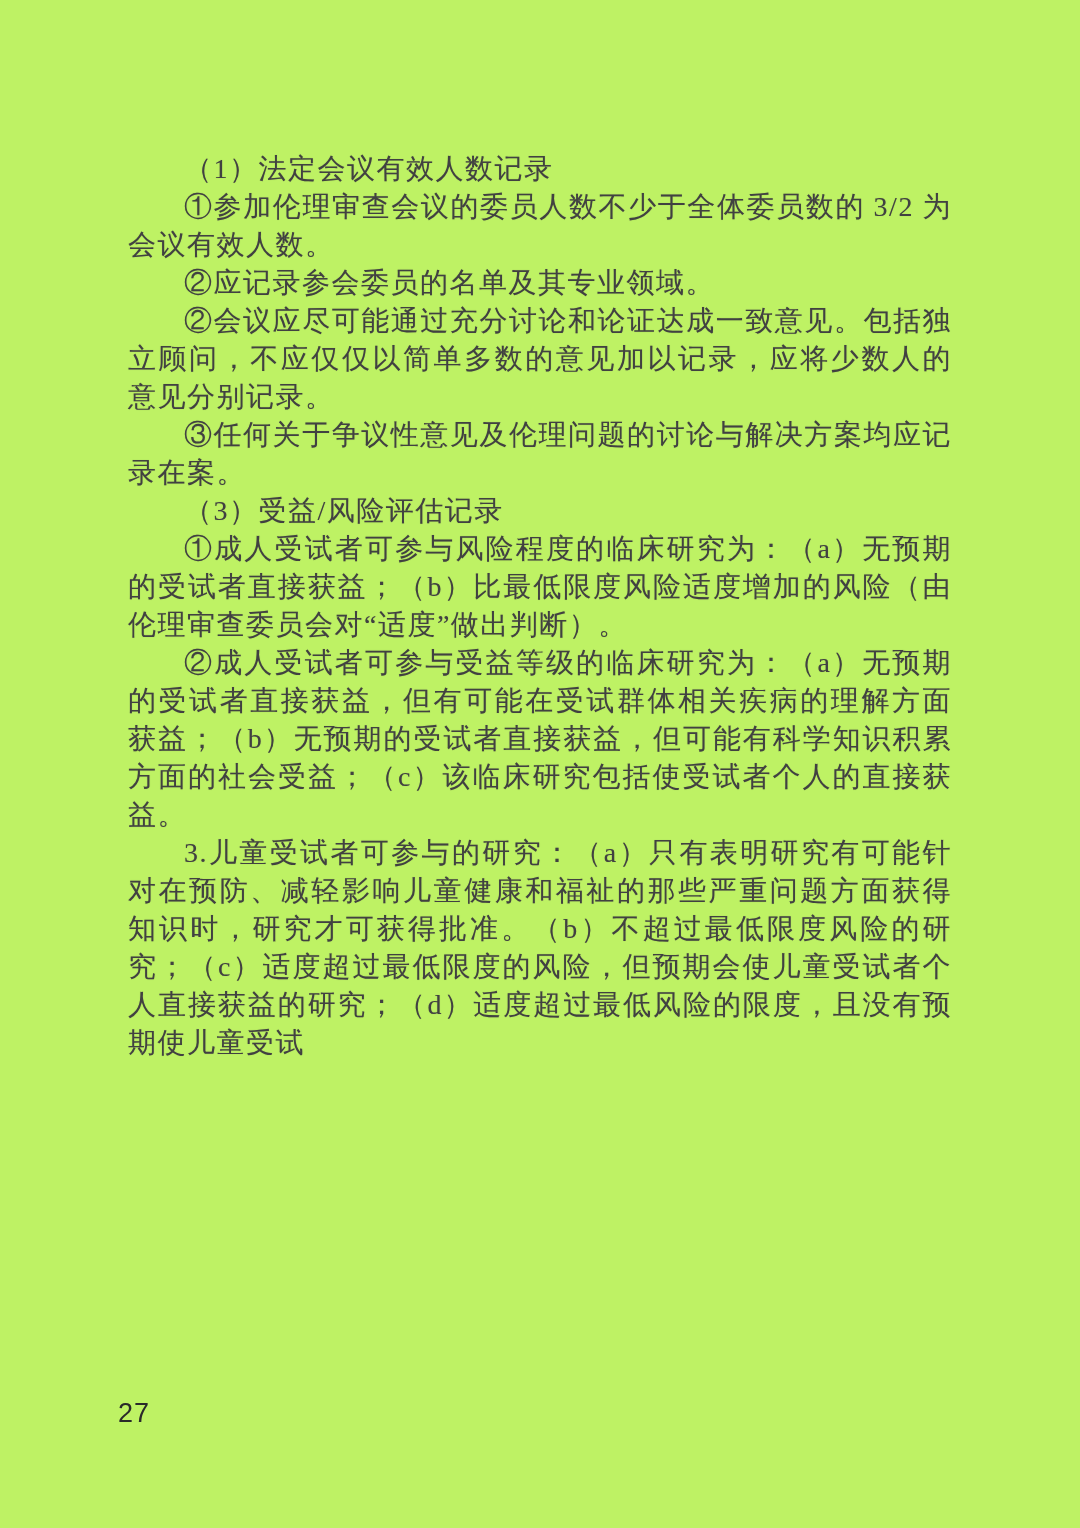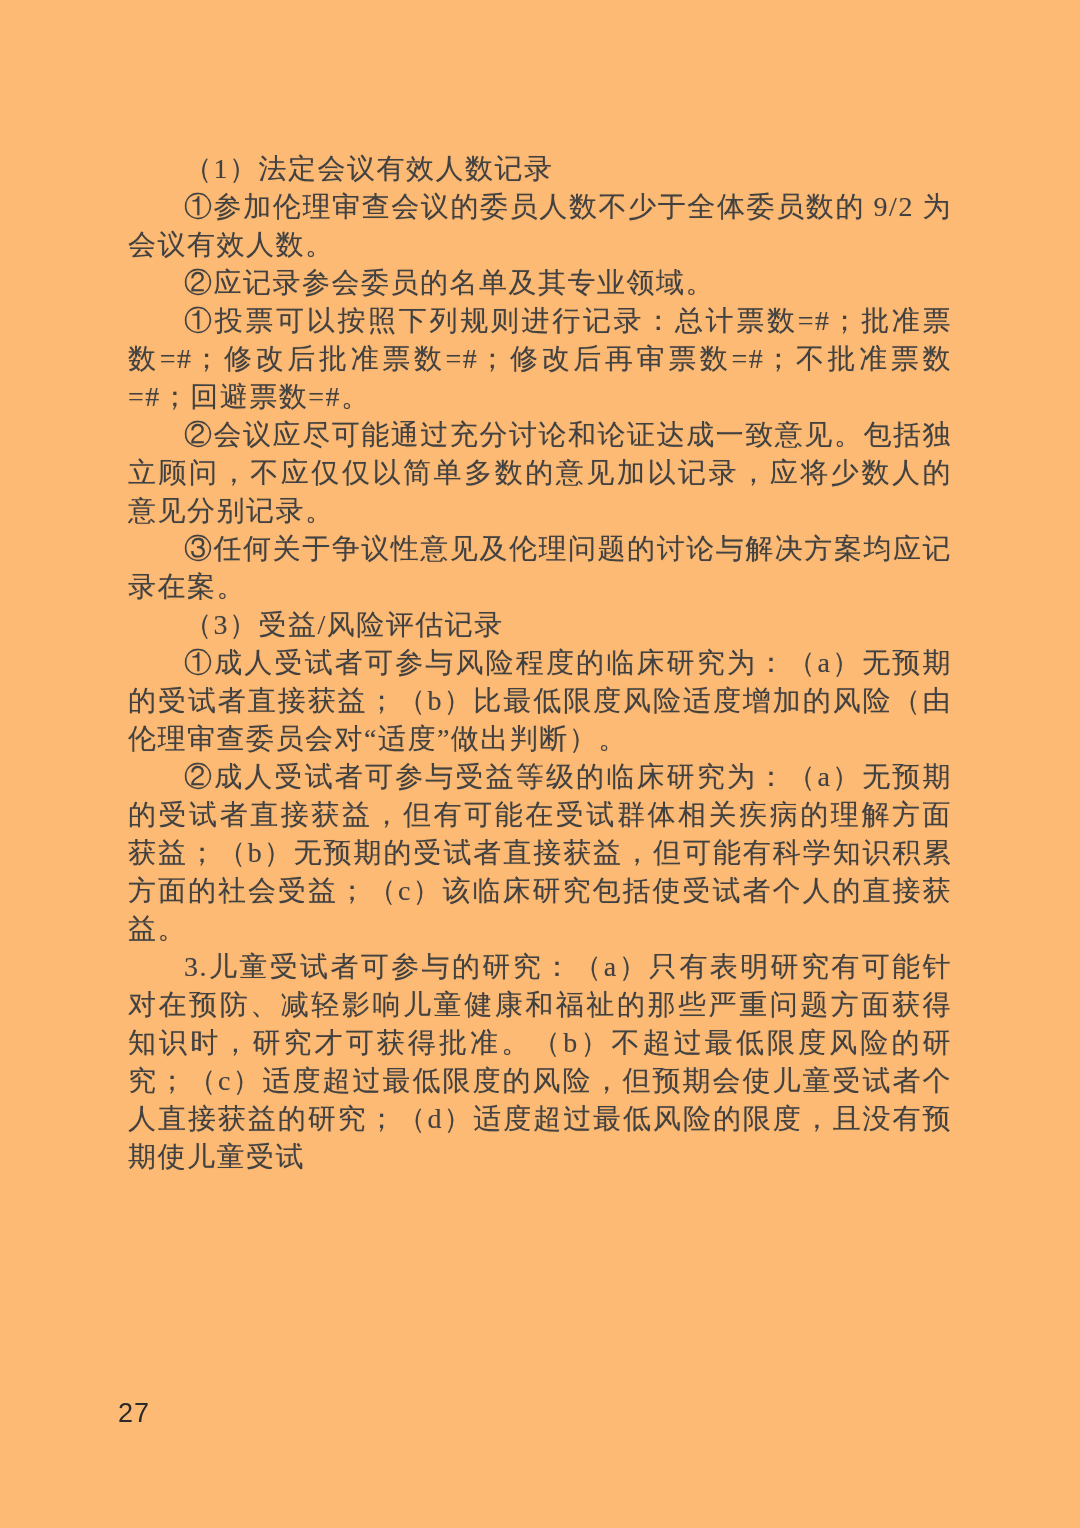--- a/index.html
+++ b/index.html
@@ -4,21 +4,21 @@
 <style>
   html, body {
     margin: 0;
     padding: 0;
     background: #ffffff;
   }
   .page {
     position: relative;
     width: 1080px;
     height: 1528px;
-    background: #fdba74;
+    background: #bef264;
     overflow: hidden;
   }
   .content {
     position: absolute;
     left: 128px;
     top: 150px;
     width: 824px;
     font-family: "Liberation Serif", serif;
     font-size: 28px;
     line-height: 38px;
@@ -42,23 +42,22 @@
     color: #2a2a2a;
     letter-spacing: 1px;
   }
 </style>
 </head>
 <body>
 
 <div class="page">
   <div class="content">
     <p>（1）法定会议有效人数记录</p>
-    <p>①参加伦理审查会议的委员人数不少于全体委员数的 9/2 为会议有效人数。</p>
+    <p>①参加伦理审查会议的委员人数不少于全体委员数的 3/2 为会议有效人数。</p>
     <p>②应记录参会委员的名单及其专业领域。</p>
-    <p>①投票可以按照下列规则进行记录：总计票数=#；批准票数=#；修改后批准票数=#；修改后再审票数=#；不批准票数=#；回避票数=#。</p>
     <p>②会议应尽可能通过充分讨论和论证达成一致意见。包括独立顾问，不应仅仅以简单多数的意见加以记录，应将少数人的意见分别记录。</p>
     <p>③任何关于争议性意见及伦理问题的讨论与解决方案均应记录在案。</p>
     <p>（3）受益/风险评估记录</p>
     <p>①成人受试者可参与风险程度的临床研究为：（a）无预期的受试者直接获益；（b）比最低限度风险适度增加的风险（由伦理审查委员会对“适度”做出判断）。</p>
     <p>②成人受试者可参与受益等级的临床研究为：（a）无预期的受试者直接获益，但有可能在受试群体相关疾病的理解方面获益；（b）无预期的受试者直接获益，但可能有科学知识积累方面的社会受益；（c）该临床研究包括使受试者个人的直接获益。</p>
     <p>3.儿童受试者可参与的研究：（a）只有表明研究有可能针对在预防、减轻影响儿童健康和福祉的那些严重问题方面获得知识时，研究才可获得批准。（b）不超过最低限度风险的研究；（c）适度超过最低限度的风险，但预期会使儿童受试者个人直接获益的研究；（d）适度超过最低风险的限度，且没有预期使儿童受试</p>
   </div>
   <div class="page-number">27</div>
 </div>
 

